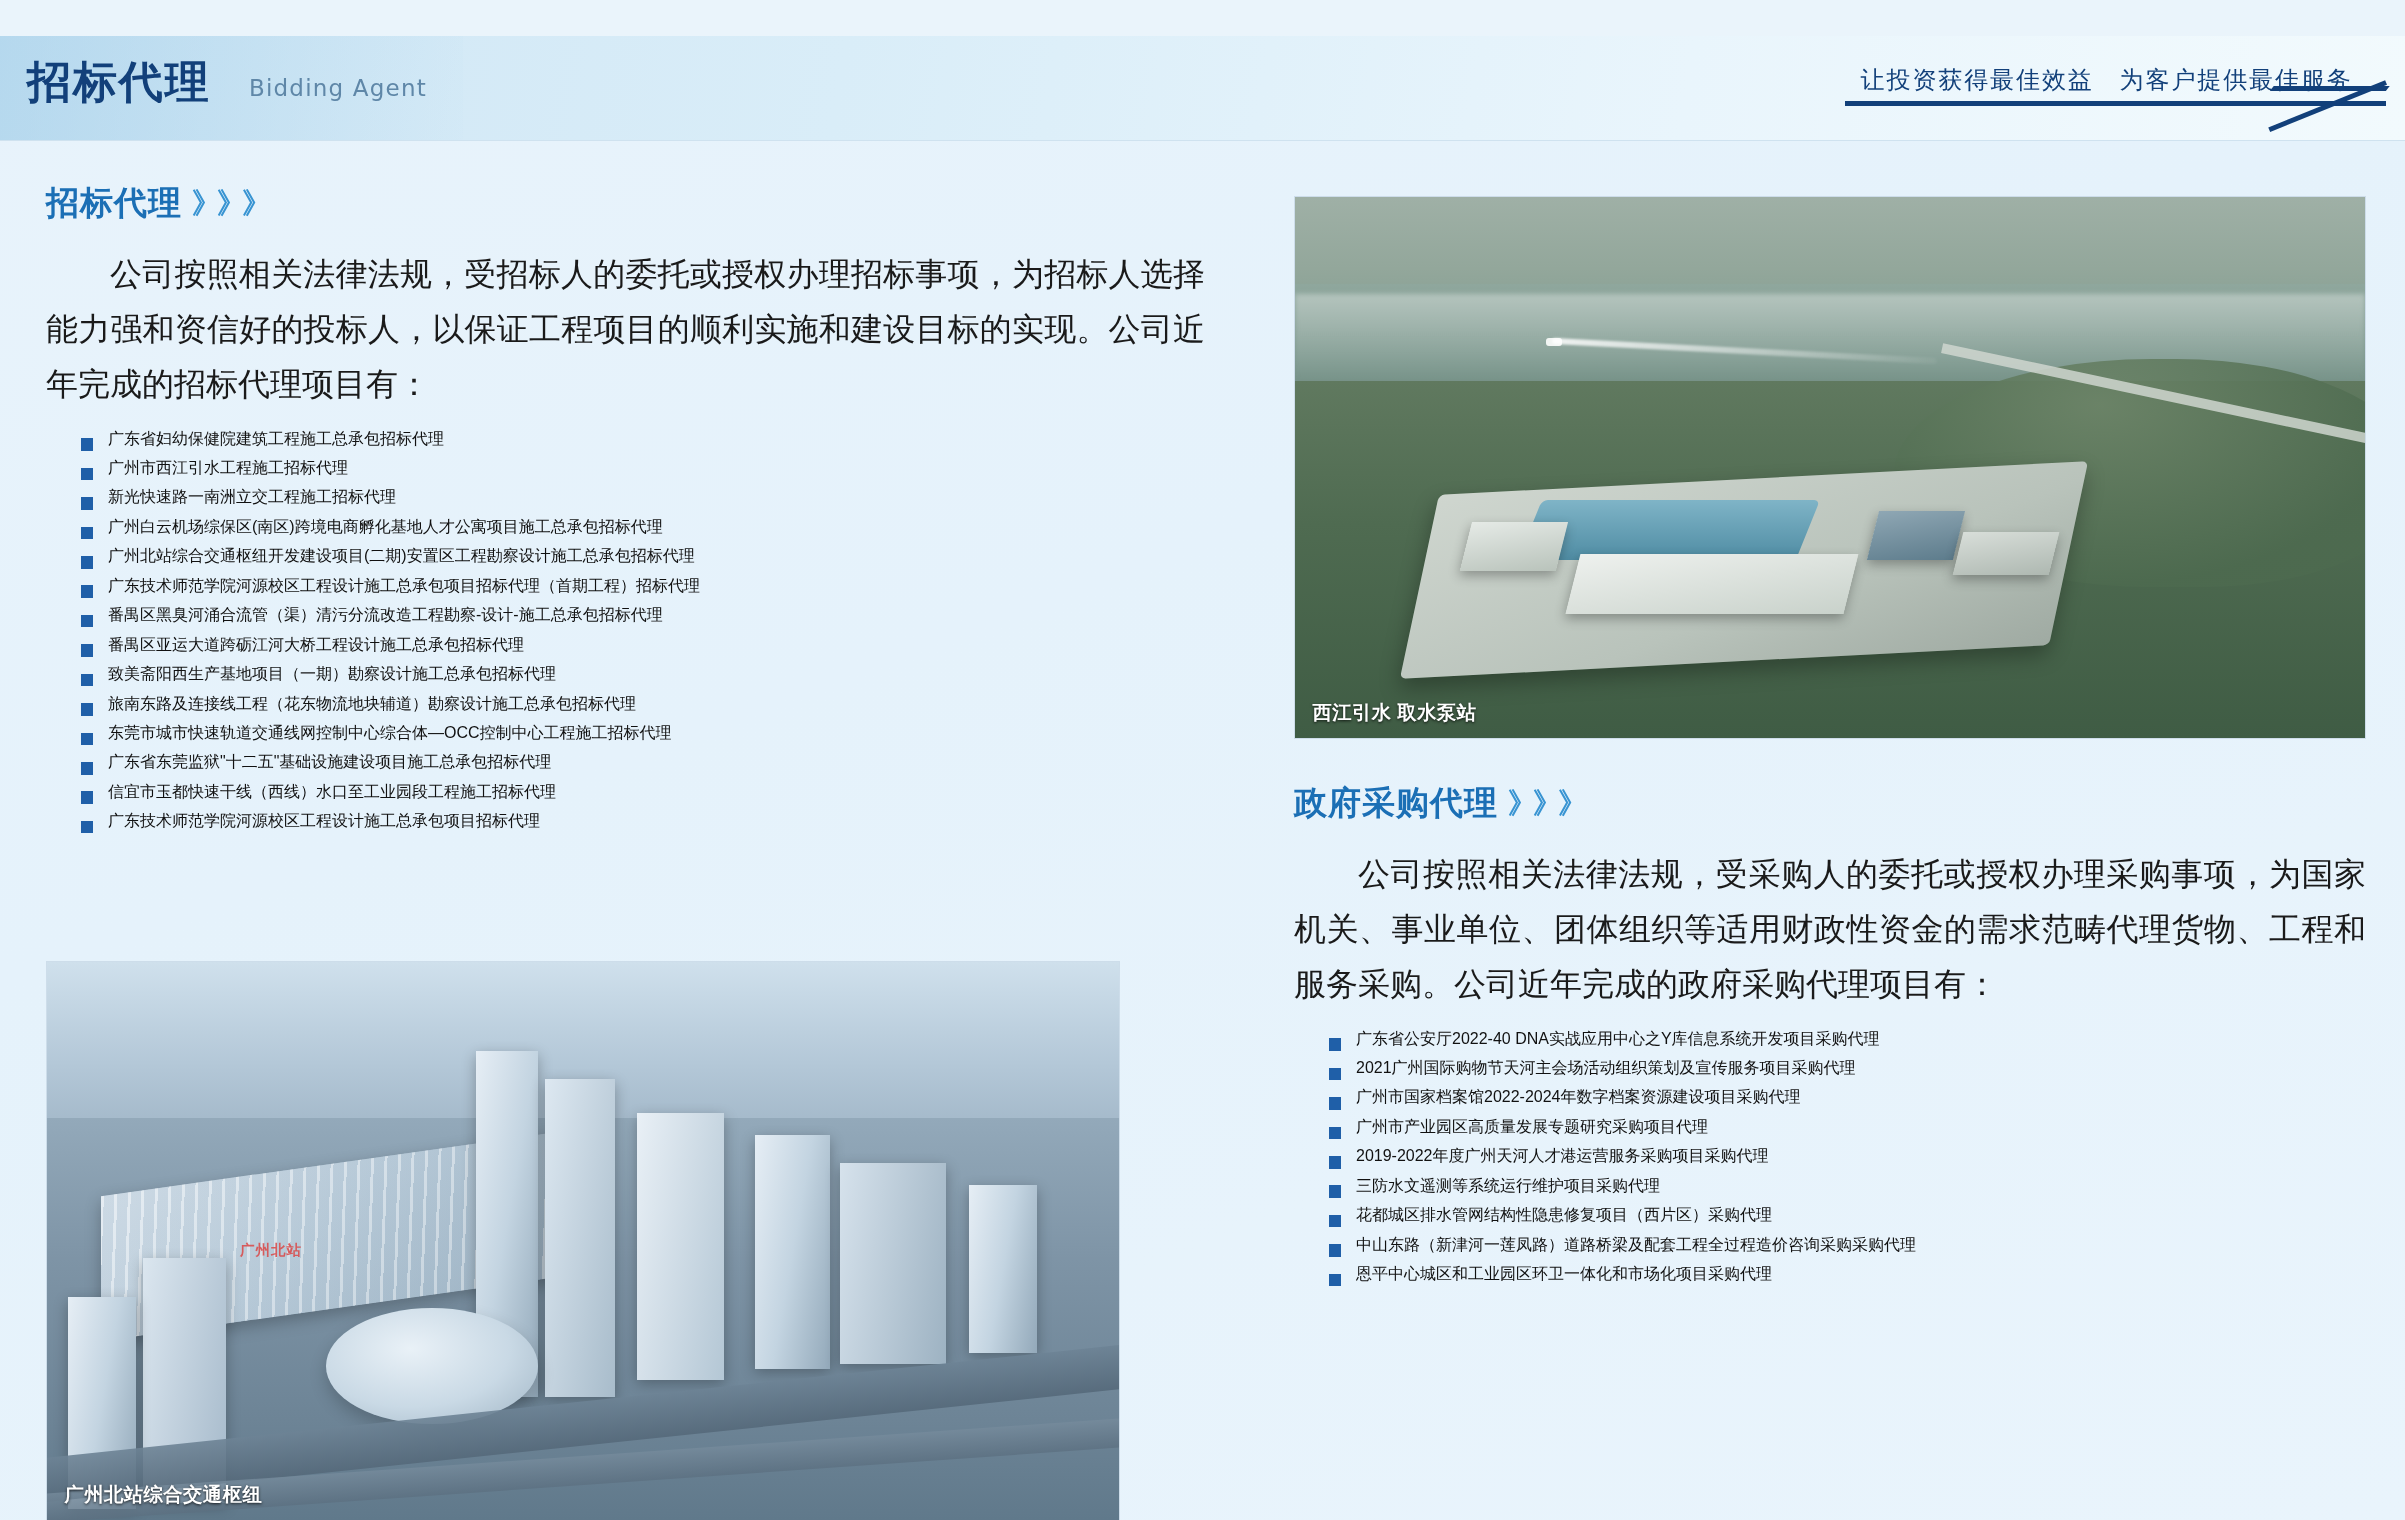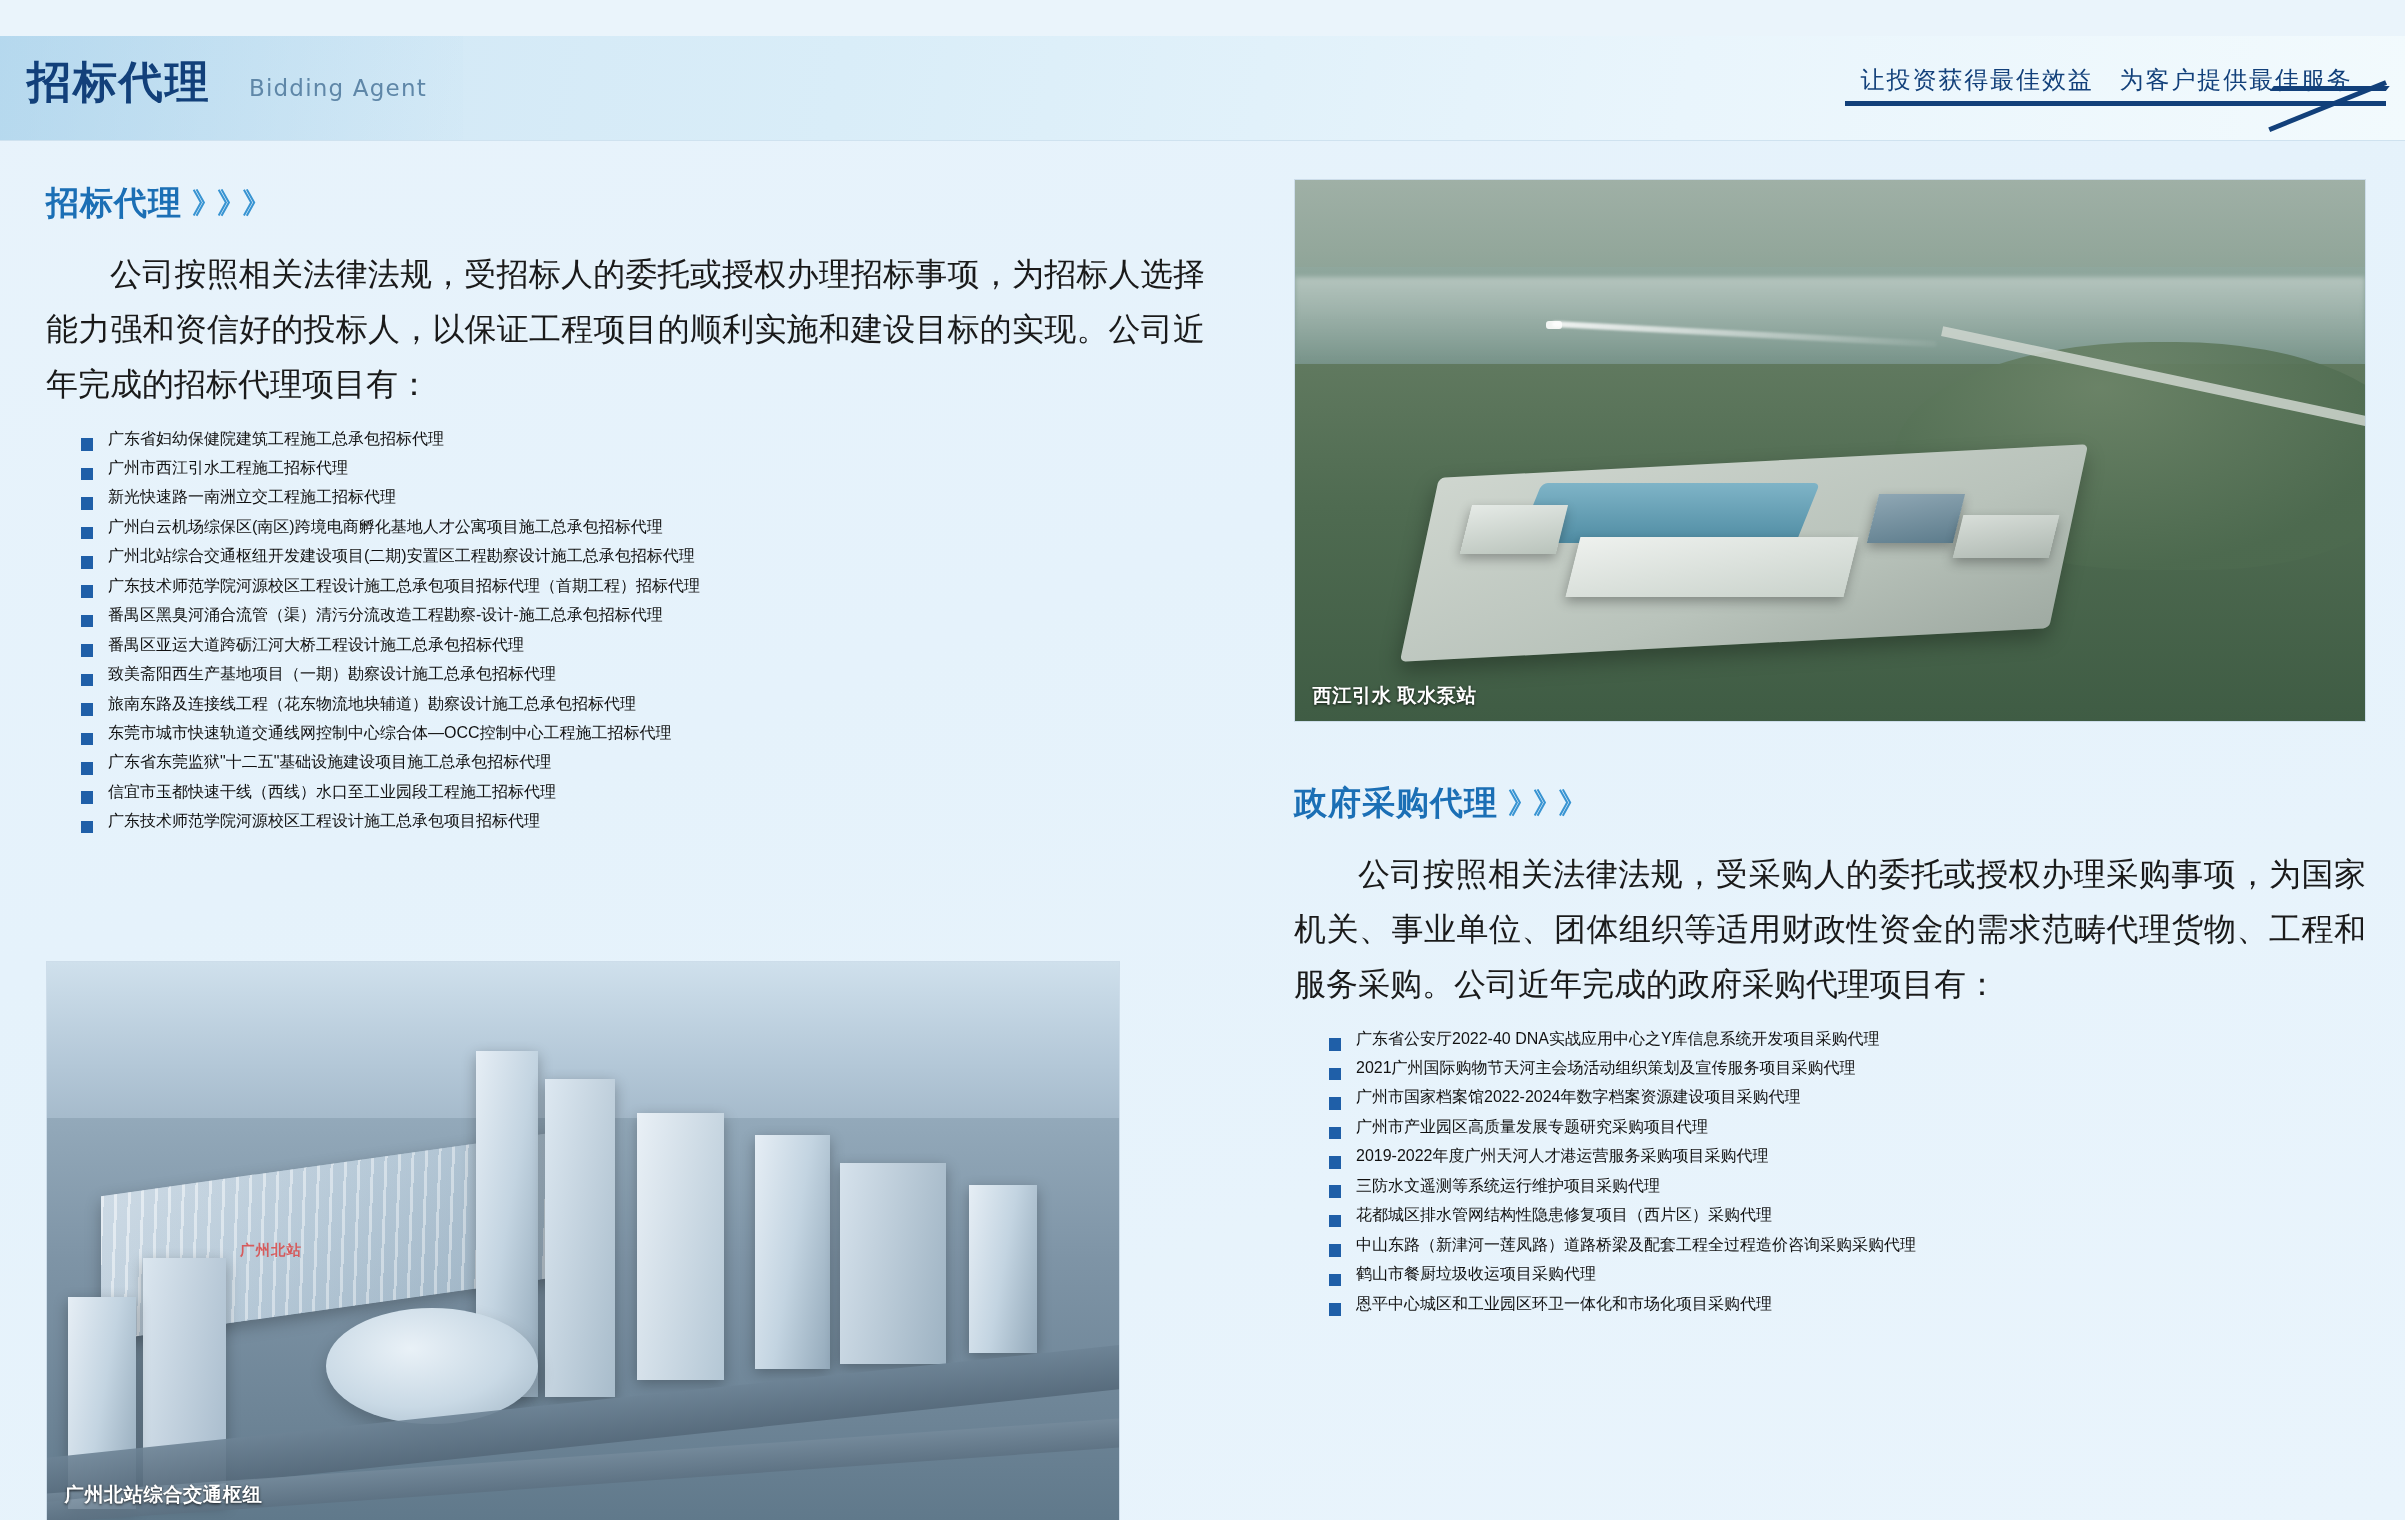--- a/index.html
+++ b/index.html
@@ -254,21 +254,21 @@
     color: #d94f4f;
     font-size: 14.5px;
     font-weight: bold;
     letter-spacing: 1px;
     opacity: .9;
   }
   
   .photo-water {
     position: absolute;
     left: 1294px;
-    top: 143px;
+    top: 160px;
     width: 1070px;
     height: 541px;
     background: linear-gradient(180deg,#7f8f83 0%, #6f8274 25%, #5f7a66 55%, #4e6a58 100%);
   }
   .w-sky {
     position:absolute; left:0; top:0; width:100%; height:22%;
     background: linear-gradient(180deg,#9fb0a6 0%, #93a79b 60%, #87a094 100%);
   }
   .w-river {
     position:absolute; left:0; top:16%; width:100%; height:26%;
@@ -424,19 +424,18 @@
     <p class="para">公司按照相关法律法规，受采购人的委托或授权办理采购事项，为国家机关、事业单位、团体组织等适用财政性资金的需求范畴代理货物、工程和服务采购。公司近年完成的政府采购代理项目有：</p>
     <ul class="bullets">
       <li>广东省公安厅2022-40 DNA实战应用中心之Y库信息系统开发项目采购代理</li>
       <li>2021广州国际购物节天河主会场活动组织策划及宣传服务项目采购代理</li>
       <li>广州市国家档案馆2022-2024年数字档案资源建设项目采购代理</li>
       <li>广州市产业园区高质量发展专题研究采购项目代理</li>
       <li>2019-2022年度广州天河人才港运营服务采购项目采购代理</li>
       <li>三防水文遥测等系统运行维护项目采购代理</li>
       <li>花都城区排水管网结构性隐患修复项目（西片区）采购代理</li>
       <li>中山东路（新津河一莲凤路）道路桥梁及配套工程全过程造价咨询采购采购代理</li>
-      <li>鹤山市餐厨垃圾收运项目采购代理</li>
       <li>恩平中心城区和工业园区环卫一体化和市场化项目采购代理</li>
     </ul>
   </div>
 
 </div>
 
 
 </body></html>

